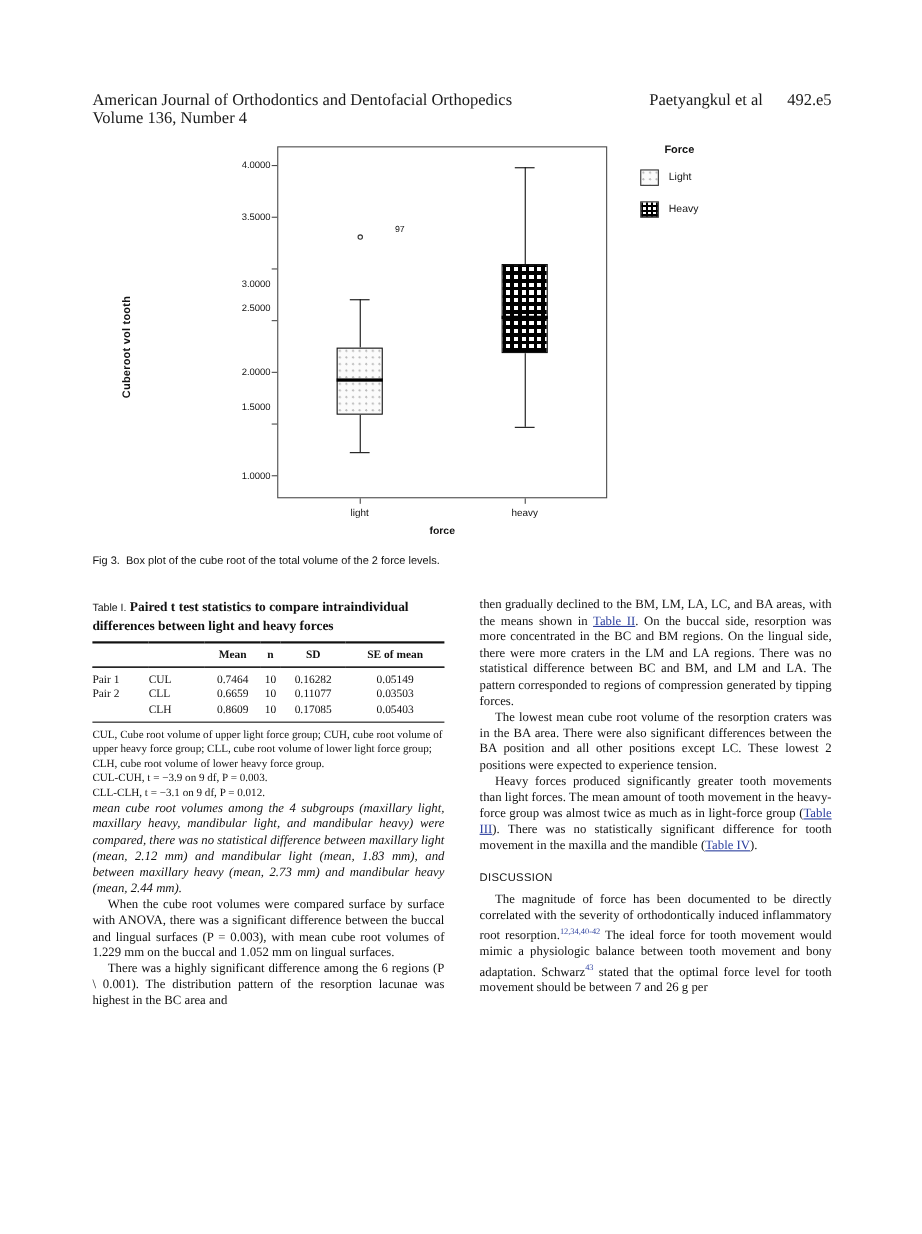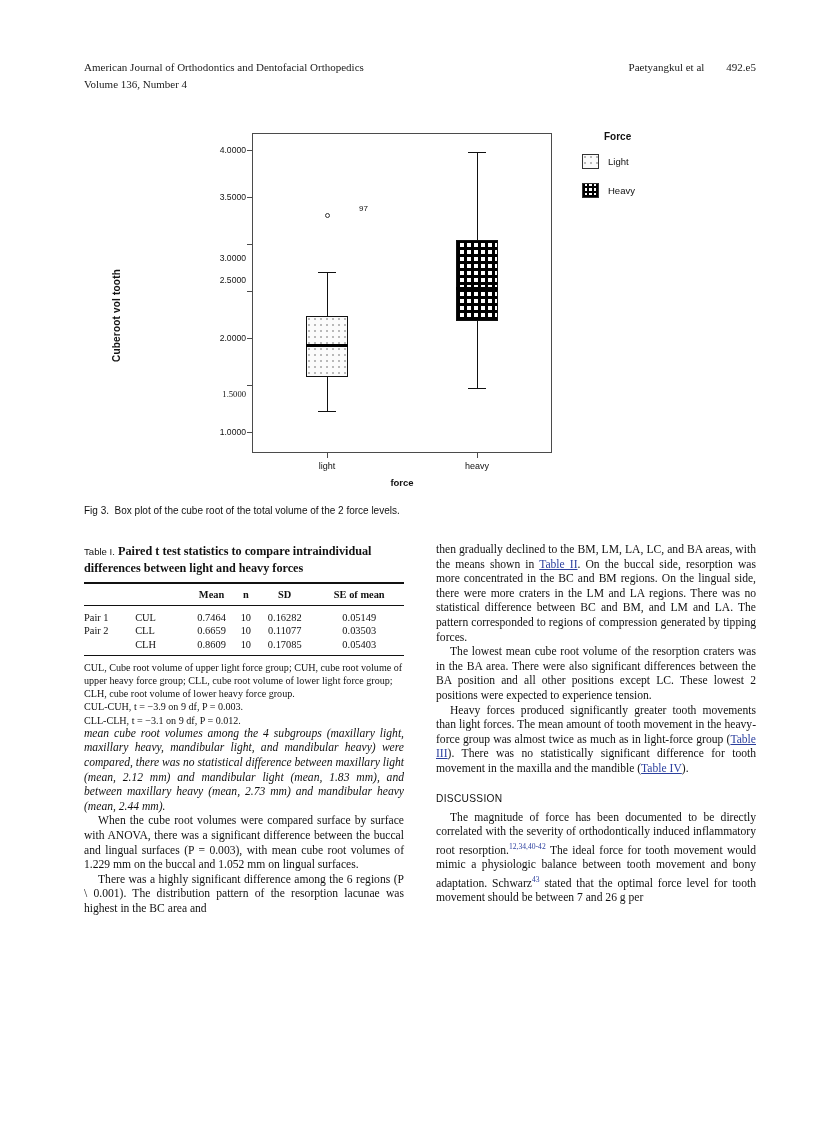--- a/index.html
+++ b/index.html
@@ -15,32 +15,32 @@
     color: #111111;
     overflow: hidden;
   }
 
   
   #running-head {
     position: absolute;
     left: 84px;
     top: 60px;
     width: 672px;
-    font-size: 11px;
+    font-size: 15px;
     line-height: 15px;
     color: #1a1a1a;
   }
   #running-head .rh-row {
     display: flex;
     justify-content: space-between;
     align-items: baseline;
     white-space: nowrap;
   }
   #running-head .rh-left { text-align: left; }
-  #running-head .rh-right { text-align: right; }
+  #running-head .rh-right { text-align: right; margin-top: 24px; }
   #running-head .rh-authors { margin-right: 22px; }
   #running-head .rh-volume { margin-top: 2px; }
 
   
   #figure-block {
     position: absolute;
     left: 84px;
     top: 125px;
     width: 672px;
     height: 390px;
@@ -337,21 +337,21 @@
         <div class="ytick-label" style="top: 24.9412px;">4.0000</div>
         <div class="ytick-mark" style="top: 72px;"></div>
         <div class="ytick-label" style="top: 72px;">3.5000</div>
         <div class="ytick-mark" style="top: 119.059px;"></div>
         <div class="ytick-label" style="top: 119.059px; margin-top: 14px;">3.0000</div>
         <div class="ytick-mark" style="top: 166.118px;"></div>
         <div class="ytick-label" style="top: 155px;">2.5000</div>
         <div class="ytick-mark" style="top: 213.176px;"></div>
         <div class="ytick-label" style="top: 213.176px;">2.0000</div>
         <div class="ytick-mark" style="top: 260.235px;"></div>
-        <div class="ytick-label" style="top: 269px; font-family: Liberation Serif, serif;">1.5000</div>
+        <div class="ytick-label" style="top: 245px;">1.5000</div>
         <div class="ytick-mark" style="top: 307.294px;"></div>
         <div class="ytick-label" style="top: 307.294px;">1.0000</div>
         <div class="xtick-mark" style="left: 243px;"></div>
         <div class="xtick-label" style="left: 243px;">light</div>
         <div class="xtick-mark" style="left: 393px;"></div>
         <div class="xtick-label" style="left: 393px;">heavy</div>
       </div>
     <div id="boxes-layer">
         <div class="box-group" style="left: 0px;">
           <div class="whisker-line" style="left: 243px; top: 146.824px; height: 44.2353px;"></div>

